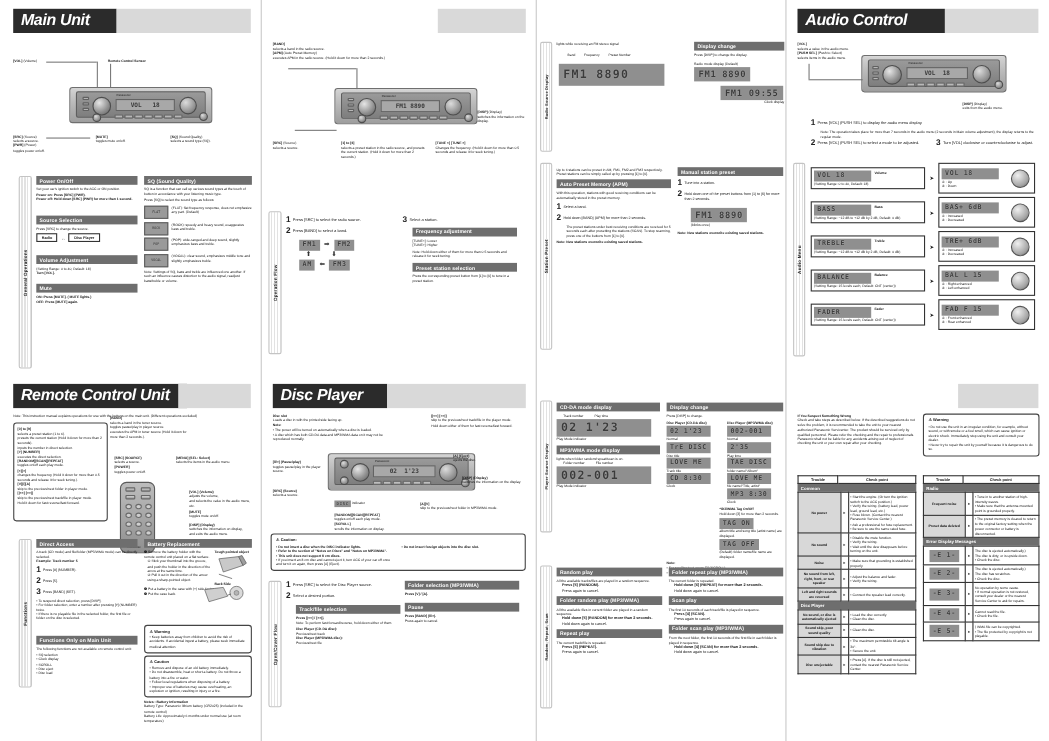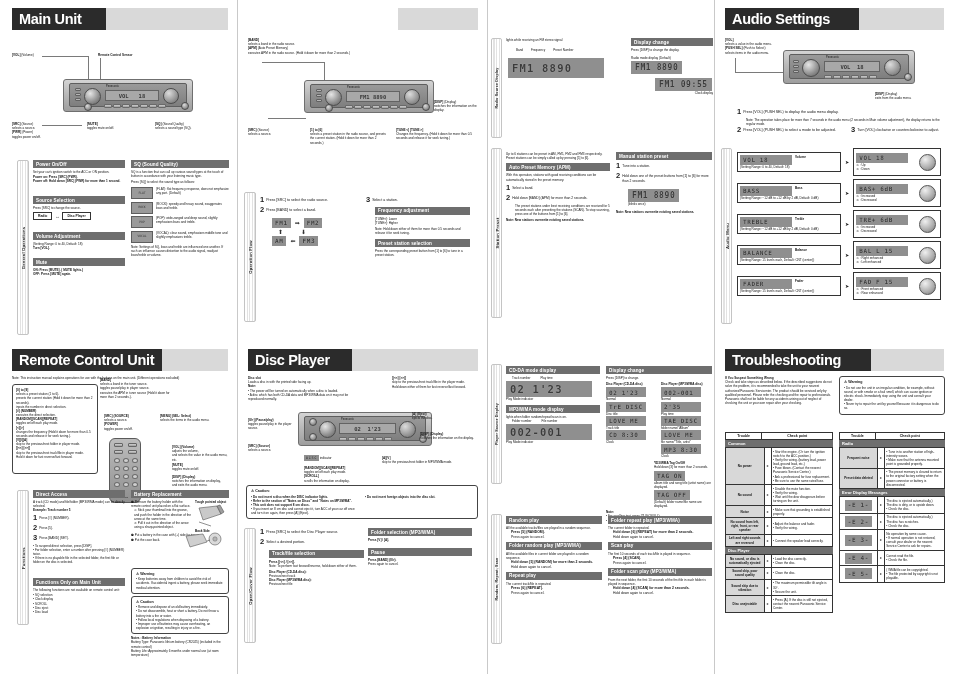--- a/index.html
+++ b/index.html
@@ -30,20 +30,21 @@
     height:22px;
     background:#2b2b2b;
     color:#fff;
     font-size:14.5px;
     font-weight:bold;
     letter-spacing:-0.3px;
     line-height:22px;
     padding-left:7px;
     font-family:"Liberation Sans", sans-serif;
     white-space:nowrap;
+    font-style:italic;
   }
   .banner-tail {
     position:absolute;
     height:22px;
     background:#d9d9d9;
   }
 
   
   .subhdr {
     background:#6e6e6e;
@@ -878,21 +879,21 @@
 
       <div class="subhdr">Folder scan play (MP3/WMA)</div>
       <div class="tiny">From the next folder, the first 10 seconds of the first file in each folder is played in sequence.</div>
       <div class="txt b" style="margin-left:5px">Hold down [4] (SCAN) for more than 2 seconds.</div>
       <div class="txt" style="margin-left:5px">Hold down again to cancel.</div>
     </div>
   </div>
 
   <div class="col col-4">
 
-    <div class="banner" style="left:10px; top:8px; width:134px;">Audio Settings</div>
+    <div class="banner" style="left:10px; top:8px; width:134px;">Audio Control</div>
     <div class="banner-tail" style="left:144px; top:8px; width:85px;"></div>
 
     <div class="blk tiny" style="left:10px; top:38px; width:74px;">
       <div class="b">[VOL]</div>
       <div>selects a value in the audio menu.</div>
       <div><span class="b">[PUSH SEL]</span>
         <span>(Push to Select)</span></div>
       <div>selects items in the audio menu.</div>
     </div>
     <div class="lead v" style="left:20px; top:58px; height:14px;"></div>
@@ -1049,21 +1050,20 @@
             <div class="note">① : Front enhanced</div>
             <div class="note">② : Rear enhanced</div>
           </div>
           <div class="dialwrap">
               <div class="dial"></div>
             </div>
         </div>
       </div>
     </div>
 
-    <div class="banner" style="left:10px; top:349px; width:146px;">Troubleshooting</div>
     <div class="banner-tail" style="left:156px; top:349px; width:73px;"></div>
 
     <div class="blk" style="left:10px; top:376px; width:108px;">
       <div class="tiny b">If You Suspect Something Wrong</div>
       <div class="note">Check and take steps as described below. If the described suggestions do not solve the problem, it is recommended to take the unit to your nearest authorized Panasonic Servicenter. The product should be serviced only by qualified personnel. Please refer the checking and the repair to professionals. Panasonic shall not be liable for any accidents arising out of neglect of checking the unit or your own repair after your checking.</div>
     </div>
 
     <div class="blk cbox" style="left:124px; top:376px; width:106px;">
       <div class="hd">⚠ <span>Warning</span></div>
       <div class="note">• Do not use the unit in an irregular condition, for example, without sound, or with smoke or a foul smell, which can cause ignition or electric shock. Immediately stop using the unit and consult your dealer.</div>

